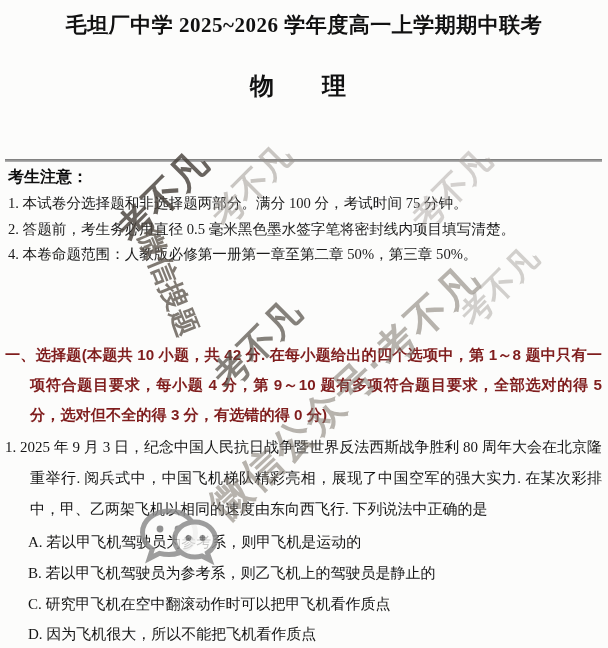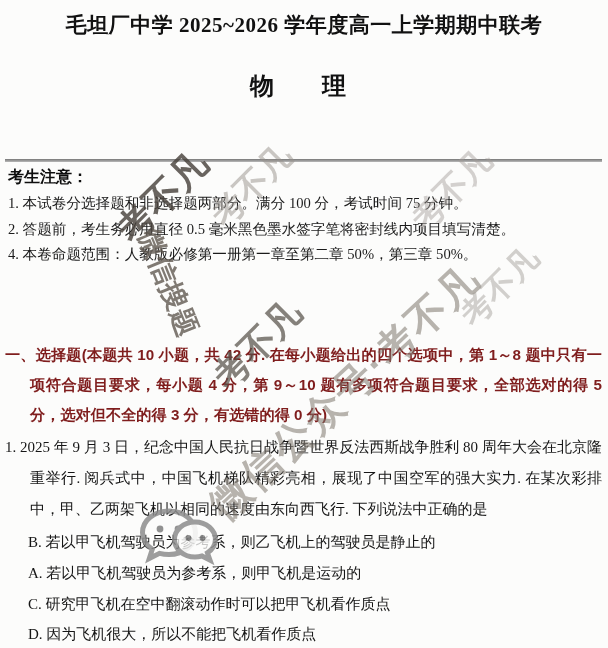--- a/index.html
+++ b/index.html
@@ -126,22 +126,22 @@
     </div>
   </section>
 
   <section class="section-heading">
     <p>一、选择题(本题共 10 小题，共 42 分. 在每小题给出的四个选项中，第 1～8 题中只有一项符合题目要求，每小题 4 分，第 9～10 题有多项符合题目要求，全部选对的得 5 分，选对但不全的得 3 分，有选错的得 0 分)</p>
   </section>
 
   <section class="question">
     <p class="stem">1. 2025 年 9 月 3 日，纪念中国人民抗日战争暨世界反法西斯战争胜利 80 周年大会在北京隆重举行. 阅兵式中，中国飞机梯队精彩亮相，展现了中国空军的强大实力. 在某次彩排中，甲、乙两架飞机以相同的速度由东向西飞行. 下列说法中正确的是</p>
     <div class="options">
+      <p>A. 若以甲飞机驾驶员为参考系，则甲飞机是运动的</p>
       <p>B. 若以甲飞机驾驶员为参考系，则乙飞机上的驾驶员是静止的</p>
-      <p>A. 若以甲飞机驾驶员为参考系，则甲飞机是运动的</p>
       <p>C. 研究甲飞机在空中翻滚动作时可以把甲飞机看作质点</p>
       <p>D. 因为飞机很大，所以不能把飞机看作质点</p>
     </div>
   </section>
 
   <div class="wm wm1">考不凡</div>
   <div class="wm wm2">考不凡</div>
   <div class="wm wm3">考不凡</div>
   <div class="wm wm4">微信搜题</div>
   <div class="wm wm5">考不凡</div>

